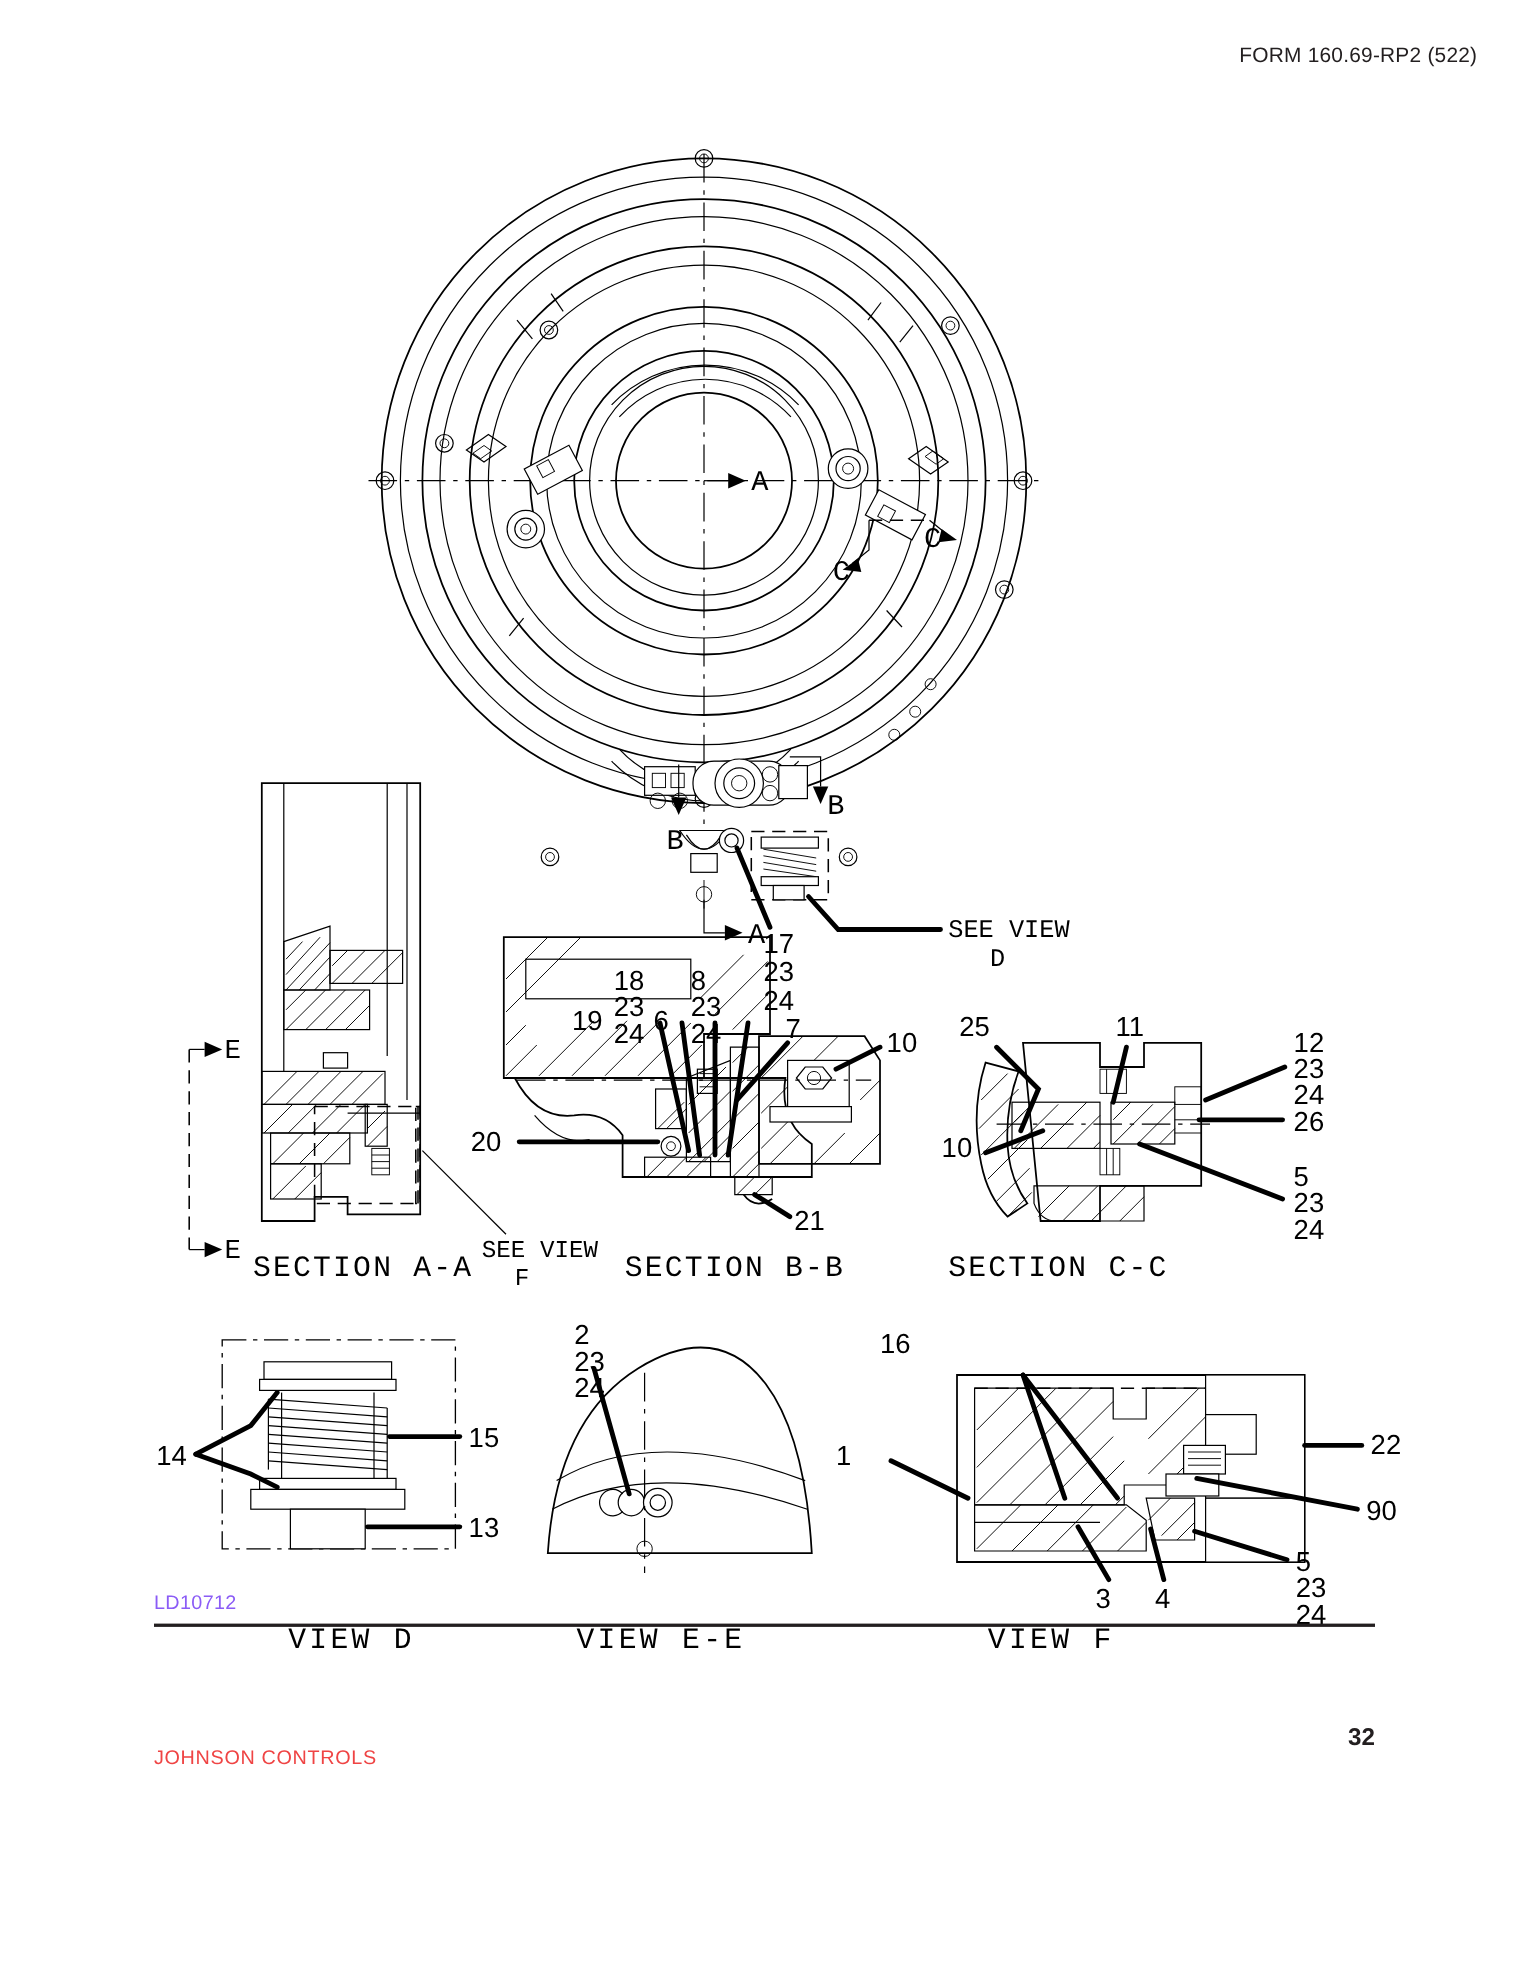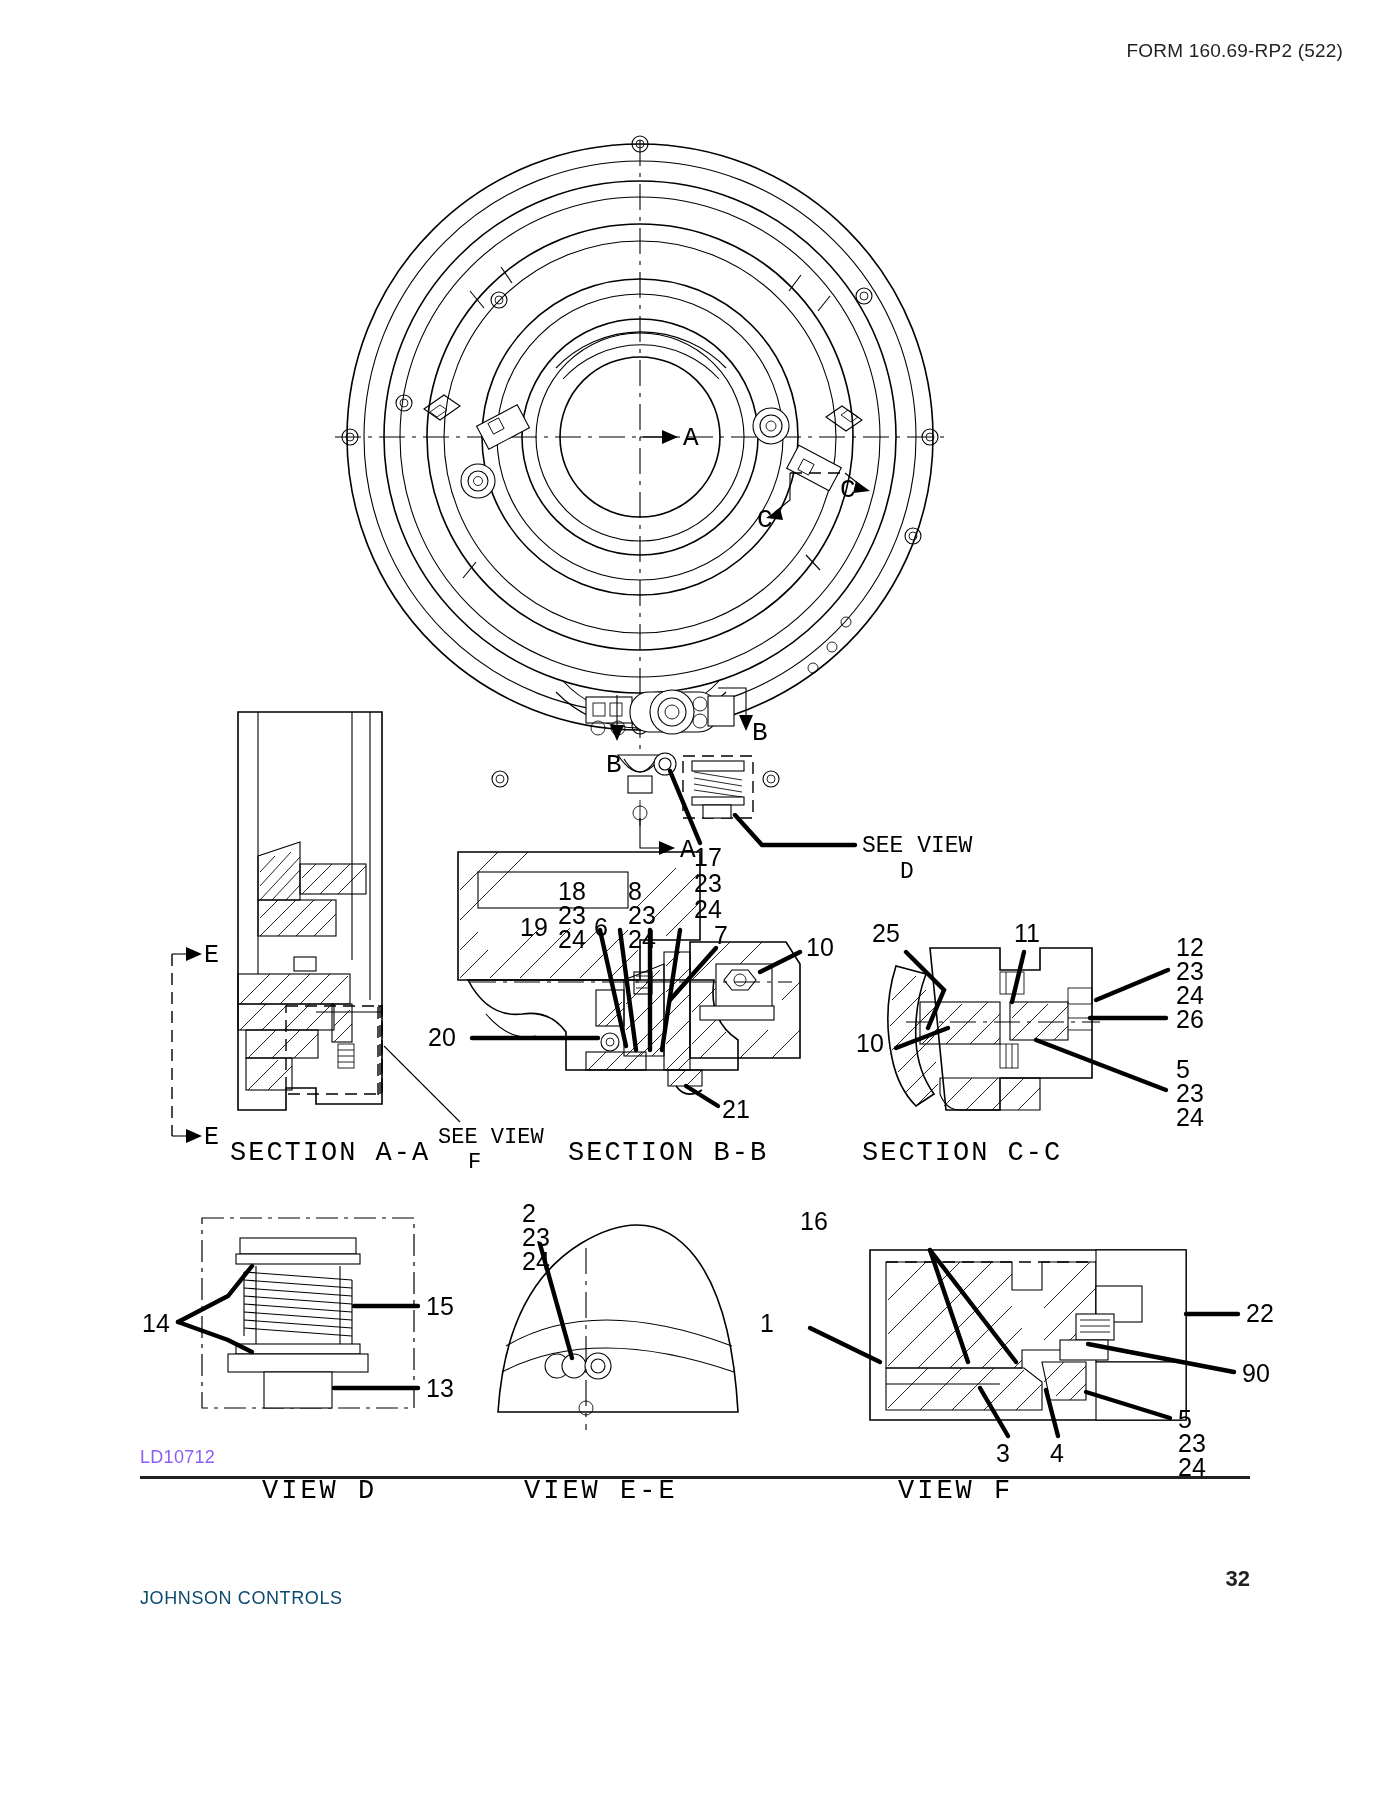--- a/index.html
+++ b/index.html
@@ -62,21 +62,21 @@
     position: absolute;
     left: 140px; bottom: 115px;
     width: 1110px;
     display: flex;
     align-items: center;
     justify-content: space-between;
   }
   .footer-brand {
     font-size: 18px;
     letter-spacing: 0.6px;
-    color: #0c4a6e;
+    color: #ef4444;
     margin-top: 40px;
   }
   .page-num {
     font-size: 22px;
     font-weight: bold;
     color: #231f20;
   }
 
   
   text.mono {

